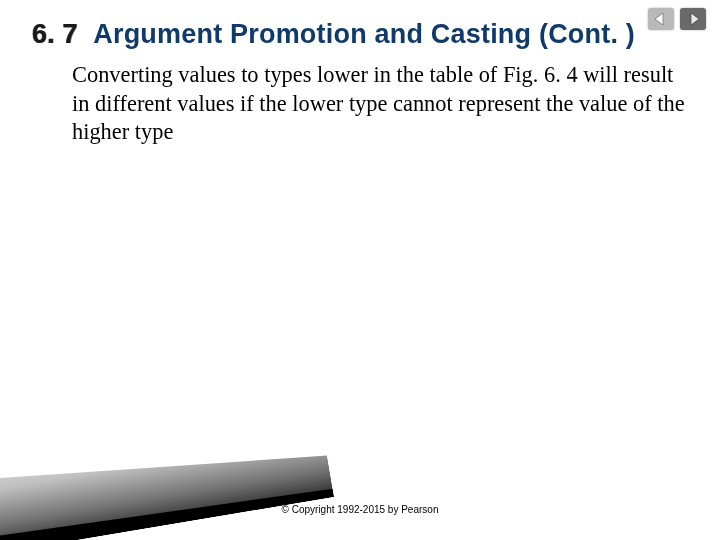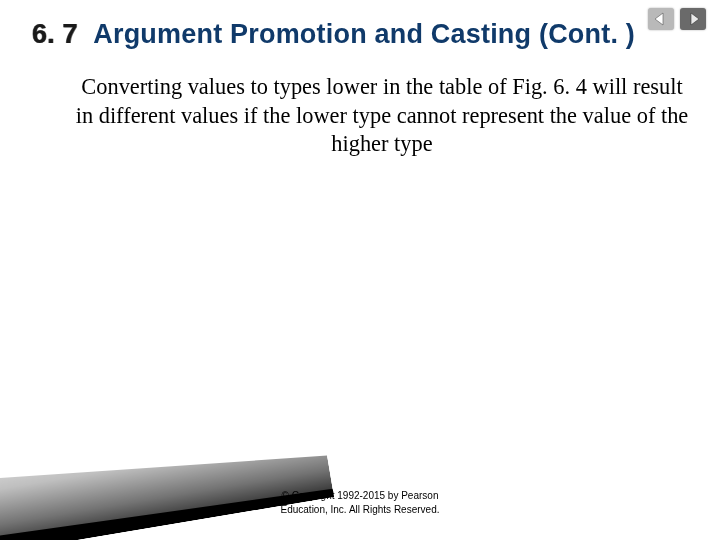--- a/index.html
+++ b/index.html
@@ -28,23 +28,22 @@
     letter-spacing: 0.2px;
   }
   .title .num {
     color: #1a1a1a;
     text-shadow: 0.6px 0 #777, -0.6px 0 #777; 
   }
   .title .rest {
     color: #103a6a;
   }
   .body {
-    margin-top: 22px;
+    margin-top: 10px;
     padding-left: 20px;
-    text-align: center;
   }
   .item {
     display: flex;
     align-items: flex-start;
     font-size: 22.4px;
     line-height: 1.28;
     color: #000;
   }
   .bullet-glyph {
     font-family: Arial, sans-serif;
@@ -135,21 +134,20 @@
 
   <div class="body">
     <div class="item">
       <div class="bullet-glyph"></div>
       <div class="item-text">Converting values to types lower in the table of Fig. 6. 4 will result in different values if the lower type cannot represent the value of the higher type</div>
     </div>
   </div>
 
   <div class="footer">
     <div>© Copyright 1992-2015 by Pearson</div>
-    <div>Education, Inc. All Rights Reserved.</div>
   </div>
 
   <div class="wedge">
     <div class="shade"></div>
     <div class="edge"></div>
   </div>
 
 </div>
 
 </body></html>

